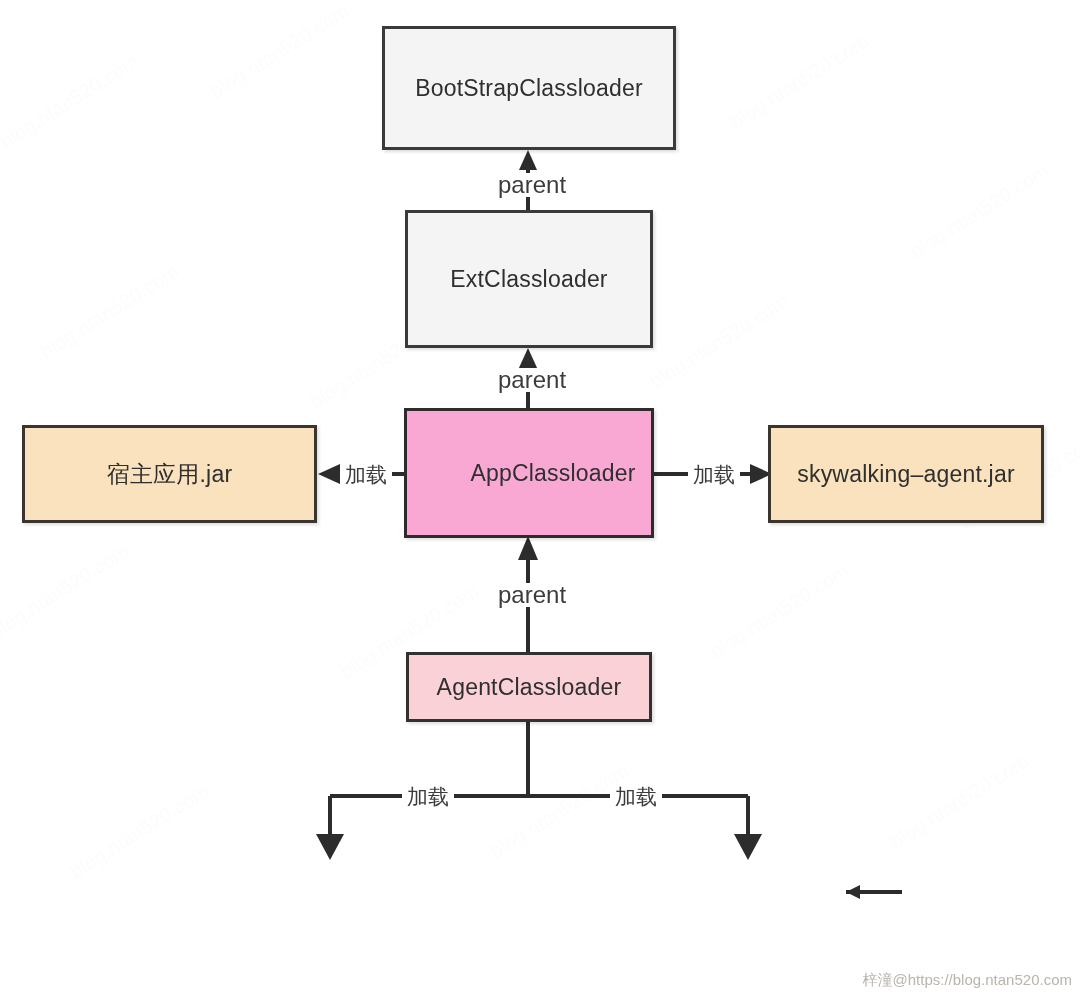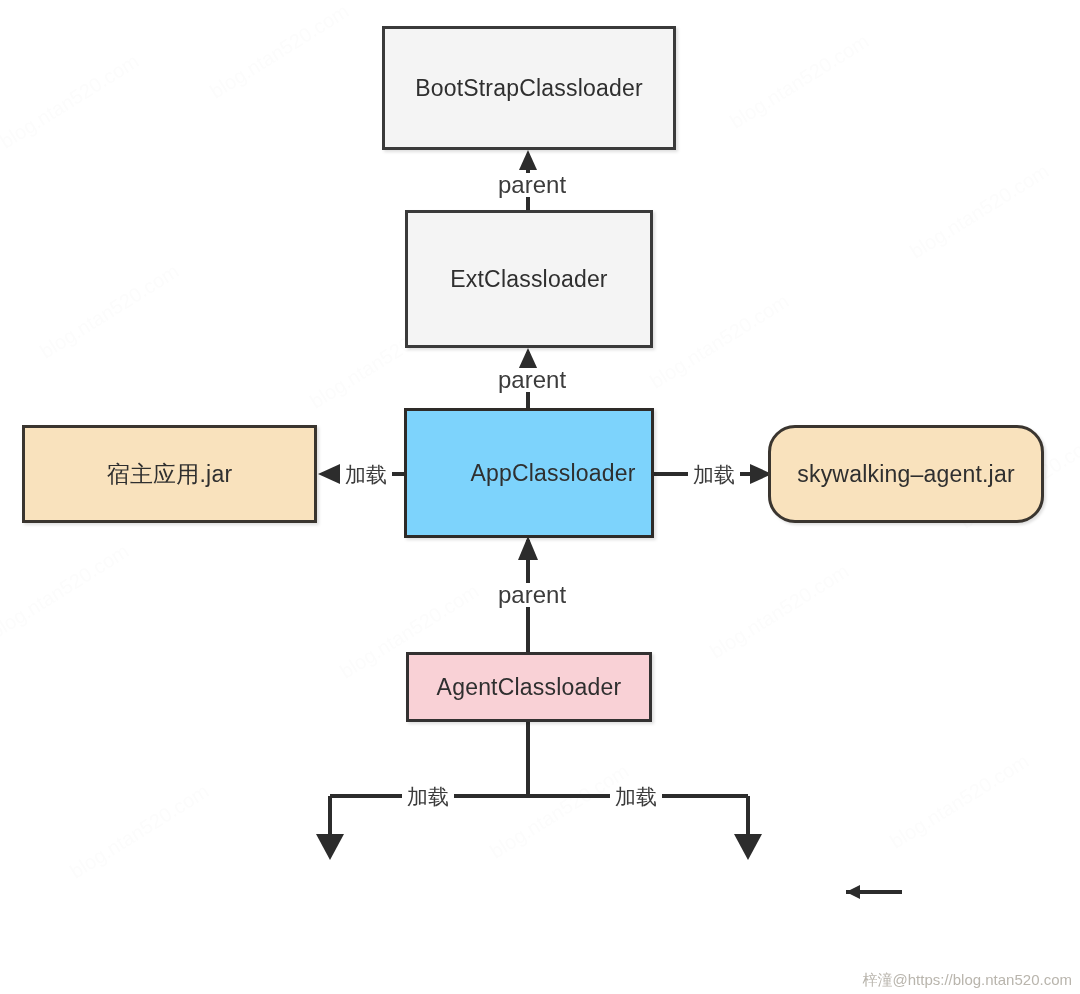--- a/index.html
+++ b/index.html
@@ -47,21 +47,21 @@
     align-items: center;
     justify-content: center;
     text-align: left;
     color: #2f2f2f;
     font-size: 23px;
     letter-spacing: 0.2px;
     z-index: 3;
     box-shadow: 2px 2px 3px rgba(0,0,0,0.13);
   }
   .node.grey   { background: #f4f4f4; border-color: #3a3a3a; }
-  .node.red    { background: #7dd3fc; border-color: #2e2b28; padding-left: 48px; }
+  .node.red    { background: #f9a8d4; border-color: #2e2b28; padding-left: 48px; }
   .node.pink   { background: #f9d1d6; border-color: #333131; }
   .node.tan    { background: #f9e2bd; border-color: #3a352f; }
 
   
   .edge-label {
     position: absolute;
     z-index: 4;
     background: #ffffff;
     color: #3c3c3c;
     font-size: 24px;
@@ -168,21 +168,21 @@
   </div>
 
   <div class="node tan" style="left:22px; top:425px; width:295px; height:98px;">
     <span>宿主应用.jar</span>
   </div>
 
   <div class="node pink" style="left:406px; top:652px; width:246px; height:70px;">
     <span>AgentClassloader</span>
   </div>
 
-  <div class="node tan" style="left:768px; top:425px; width:276px; height:98px;border-radius:27px;">
+  <div class="node tan" style="left:768px; top:425px; width:276px; height:98px;">
     <span>skywalking–agent.jar</span>
   </div>
 
 
 
   <div class="edge-label" style="left:493px; top:173px;">parent</div>
 
   <div class="edge-label" style="left:493px; top:368px;">parent</div>
 
   <div class="edge-label" style="left:493px; top:583px;">parent</div>

